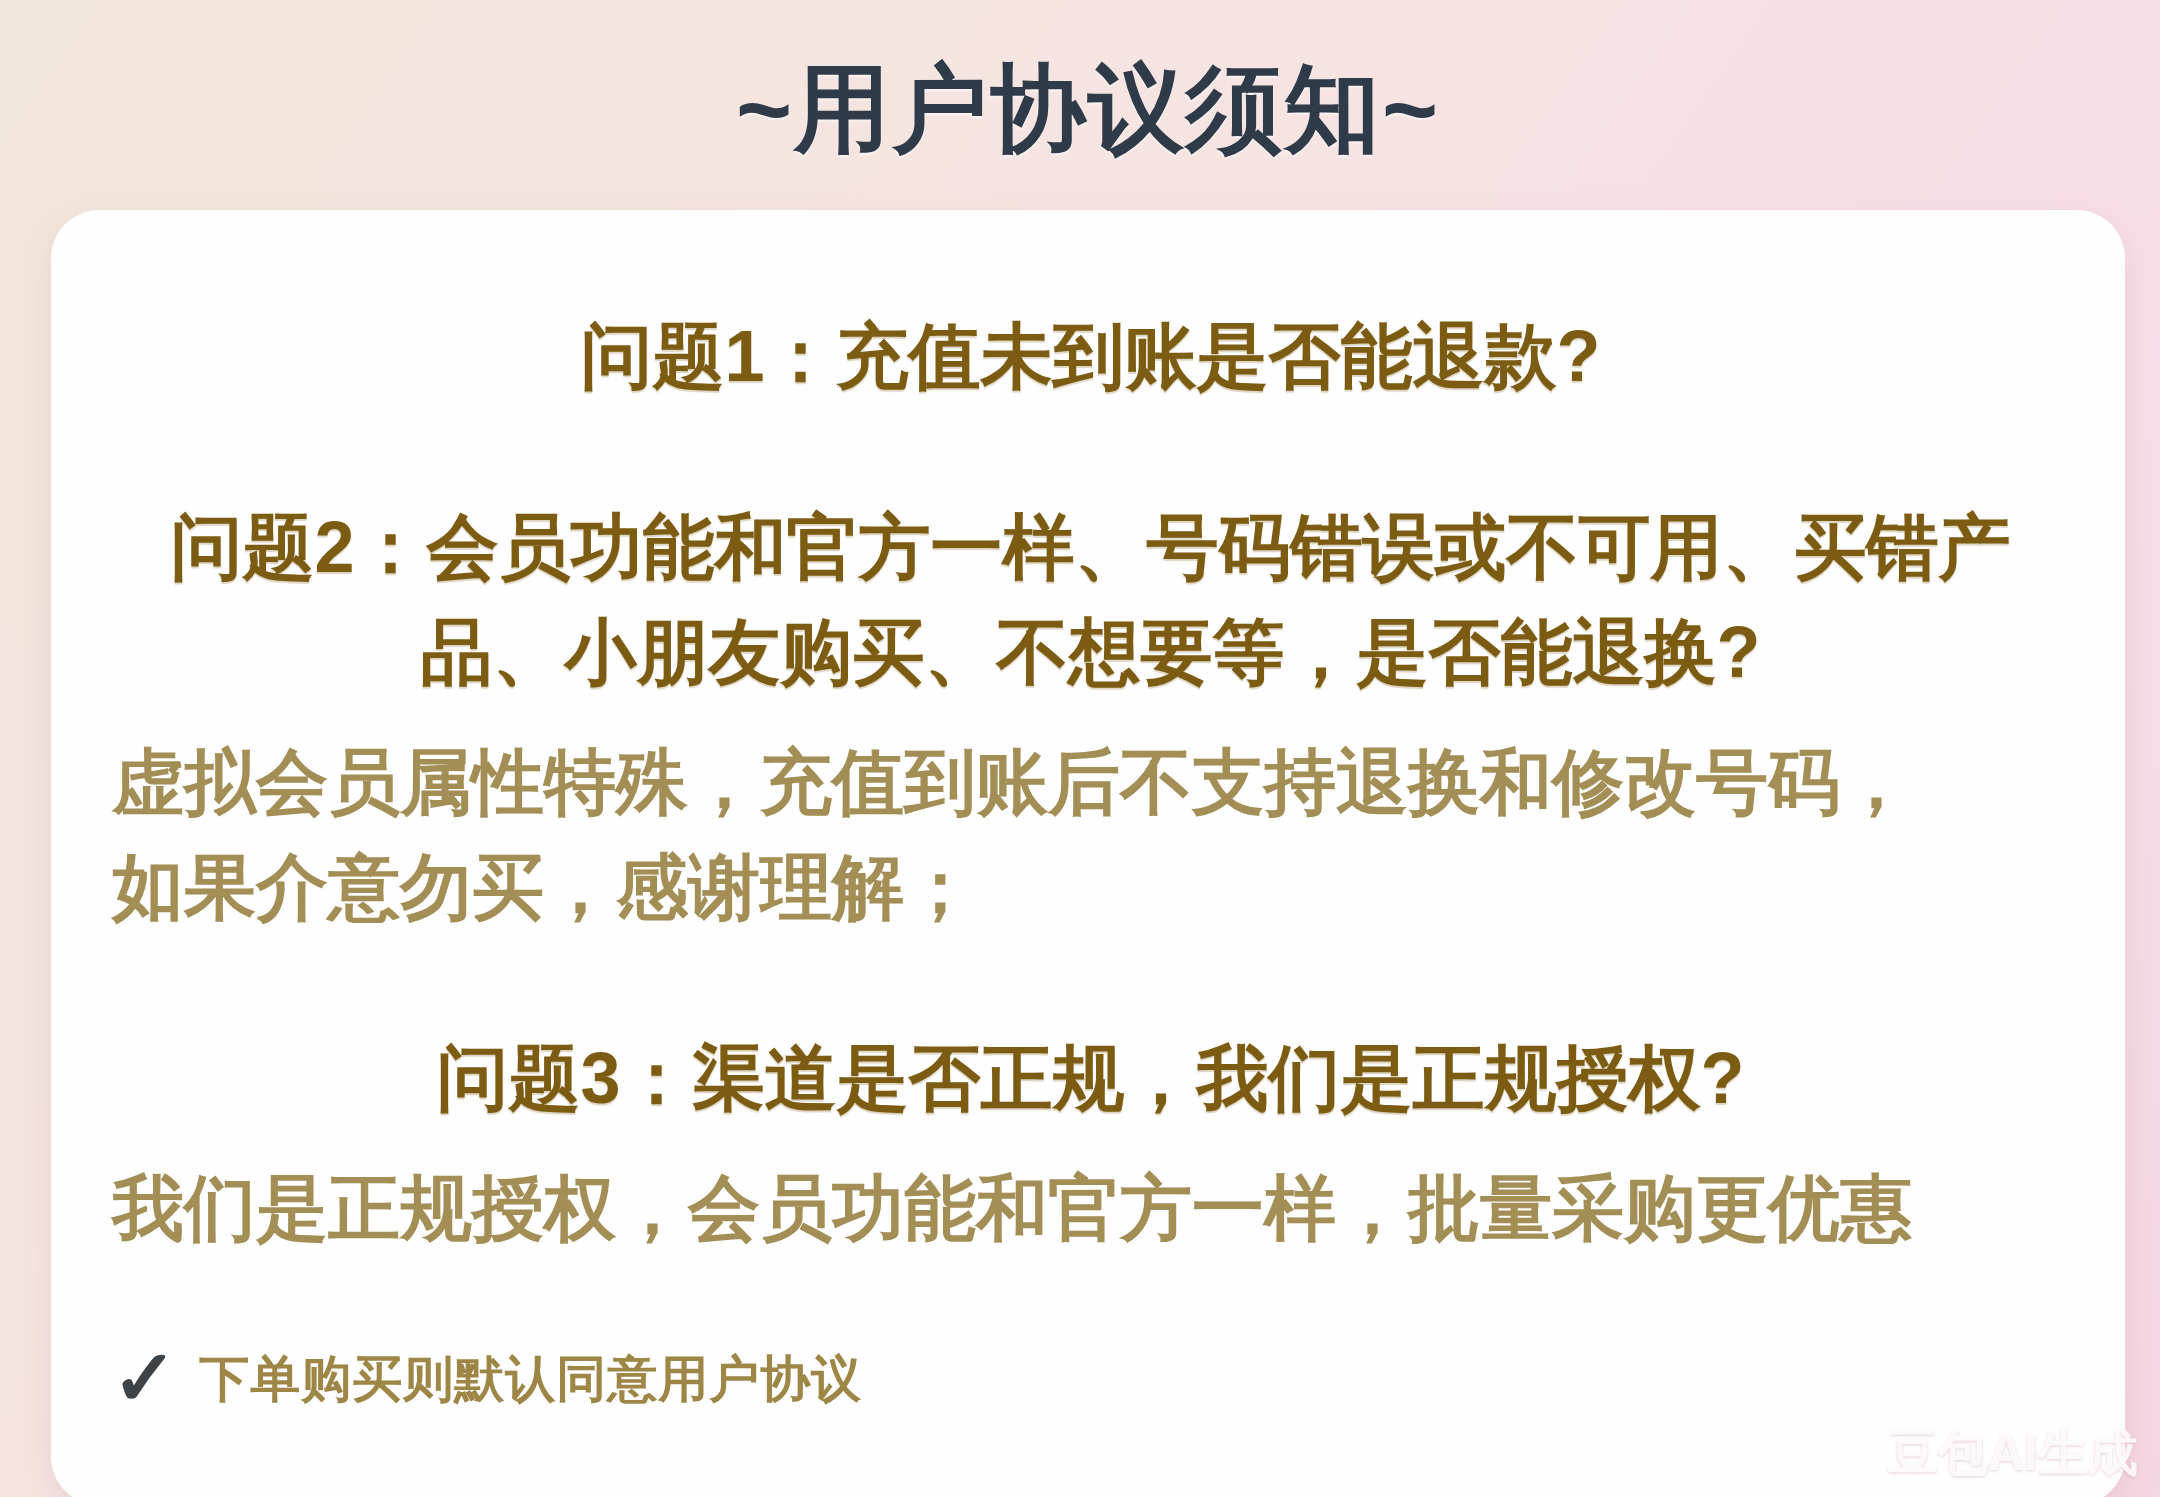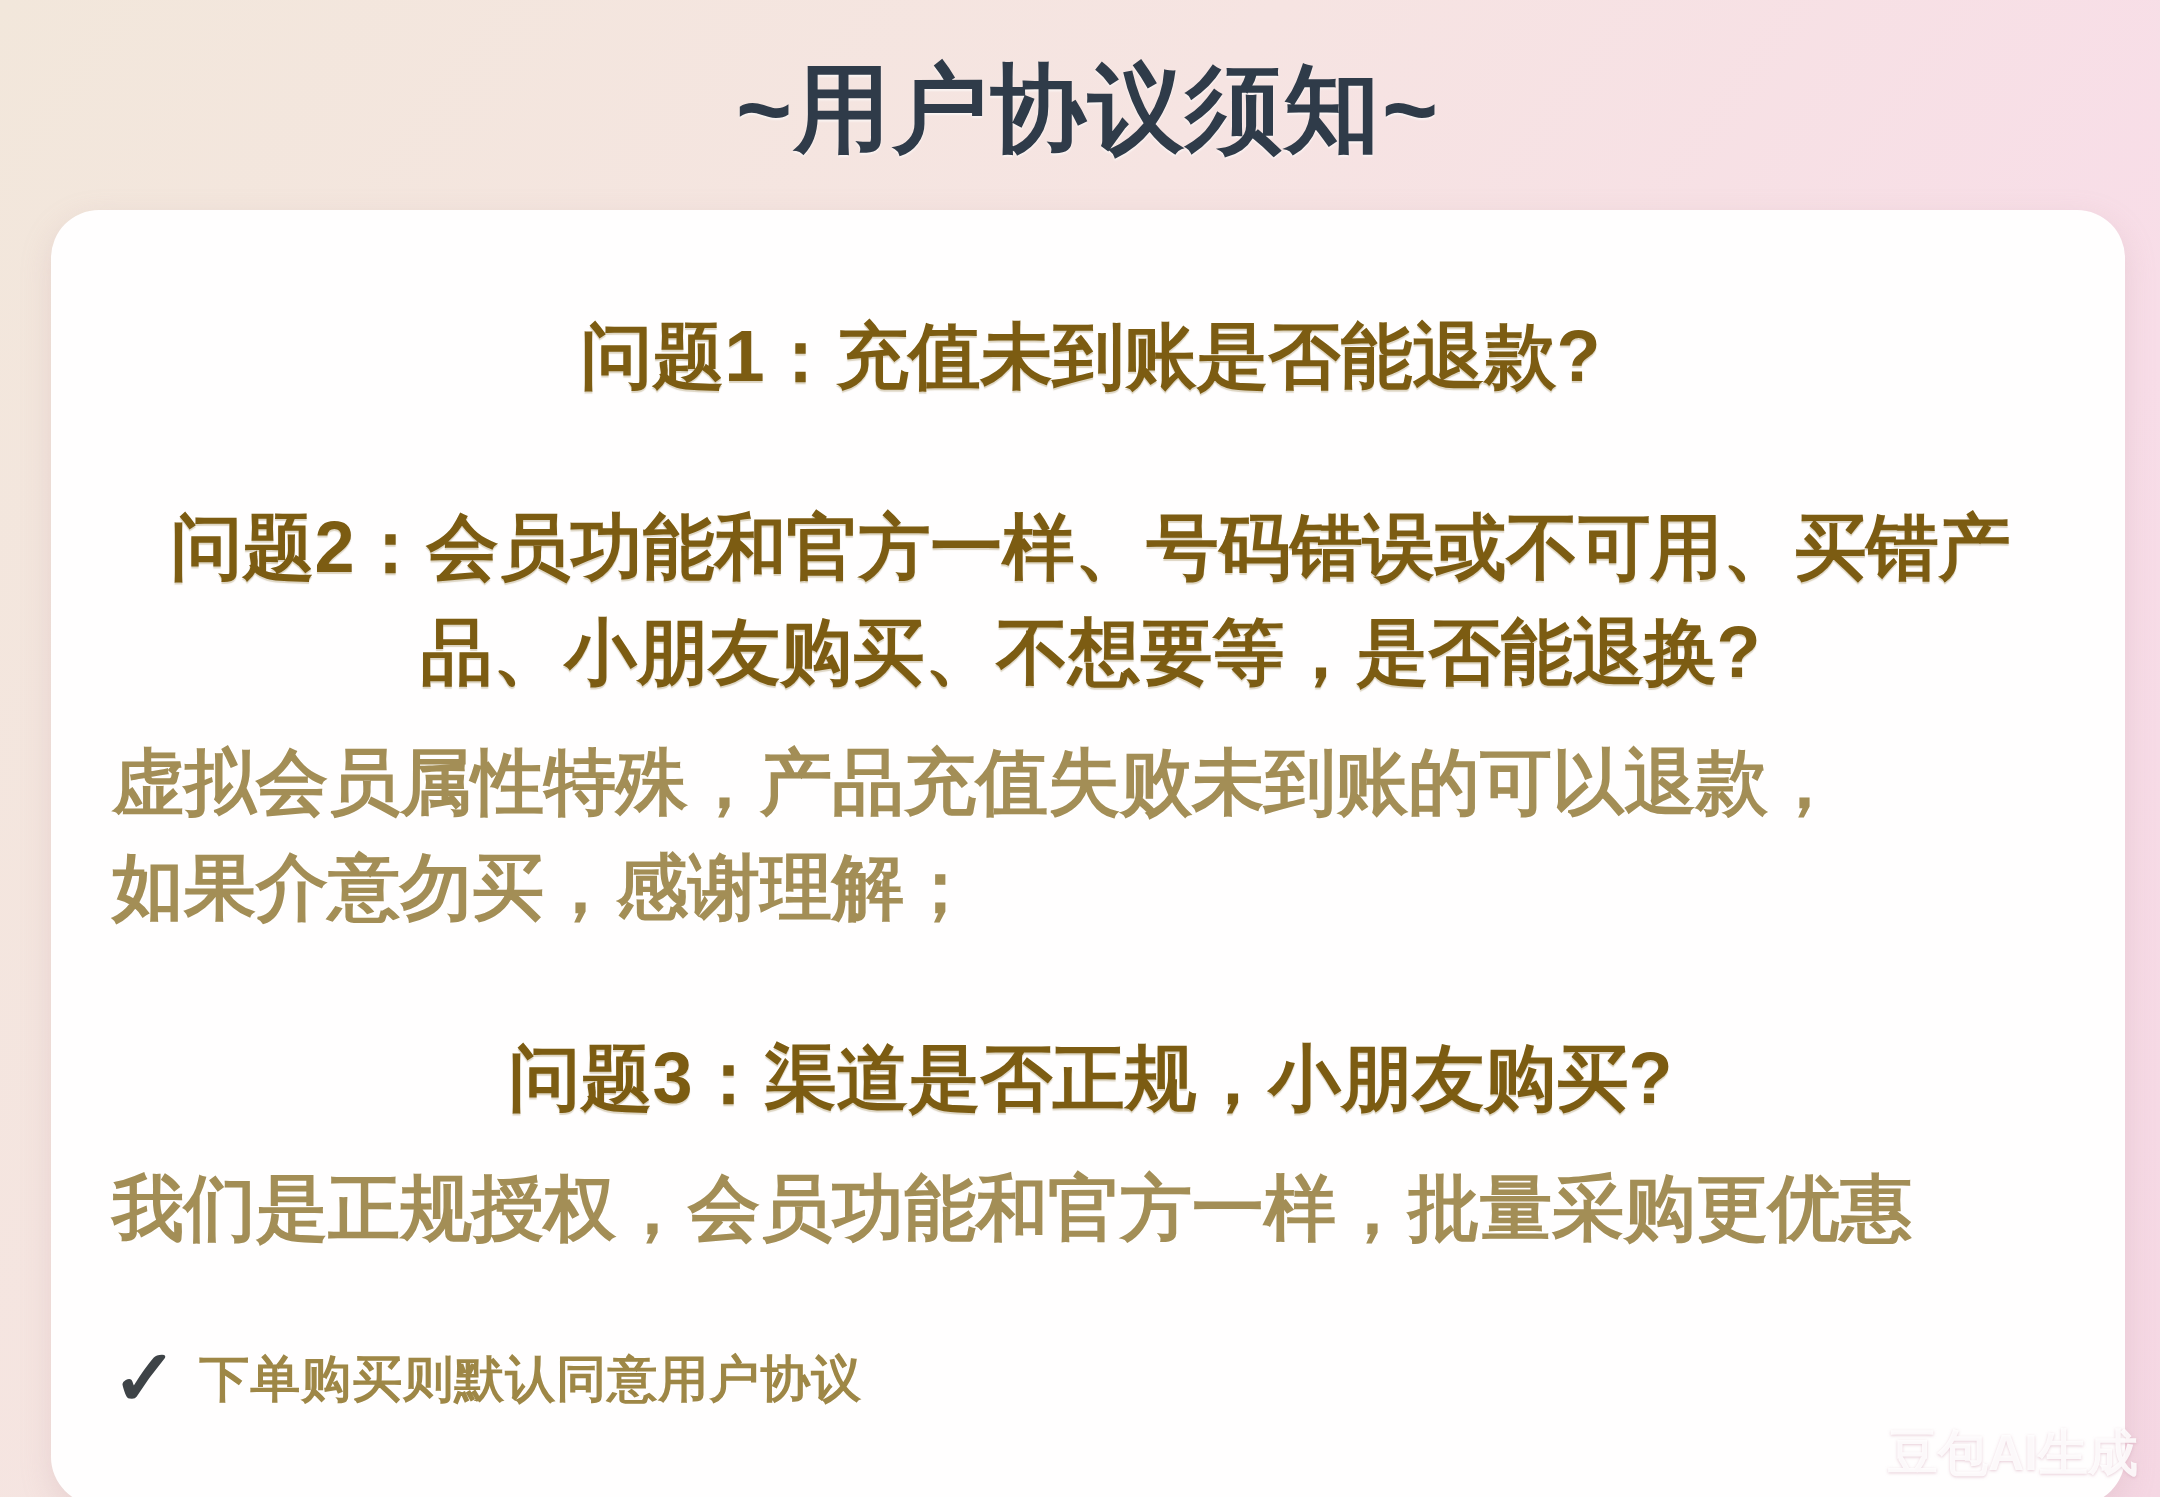--- a/index.html
+++ b/index.html
@@ -82,26 +82,26 @@
 
 <div class="card">
 
   <section class="faq-item">
     <h2 class="faq-question">问题1：充值未到账是否能退款?</h2>
   </section>
 
   <section class="faq-item">
     <h2 class="faq-question">问题2：会员功能和官方一样、号码错误或不可用、买错产
 品、小朋友购买、不想要等，是否能退换?</h2>
-    <p class="faq-answer">虚拟会员属性特殊，产品充值失败未到账的可以退款，
+    <p class="faq-answer">虚拟会员属性特殊，充值到账后不支持退换和修改号码，
 如果介意勿买，感谢理解；</p>
   </section>
 
   <section class="faq-item">
-    <h2 class="faq-question">问题3：渠道是否正规，小朋友购买?</h2>
+    <h2 class="faq-question">问题3：渠道是否正规，我们是正规授权?</h2>
     <p class="faq-answer">我们是正规授权，会员功能和官方一样，批量采购更优惠</p>
   </section>
 
   <div class="agreement-row">
     <span class="check-icon">✓</span>
     <span class="agreement-text">下单购买则默认同意用户协议</span>
   </div>
 
 </div>
 

